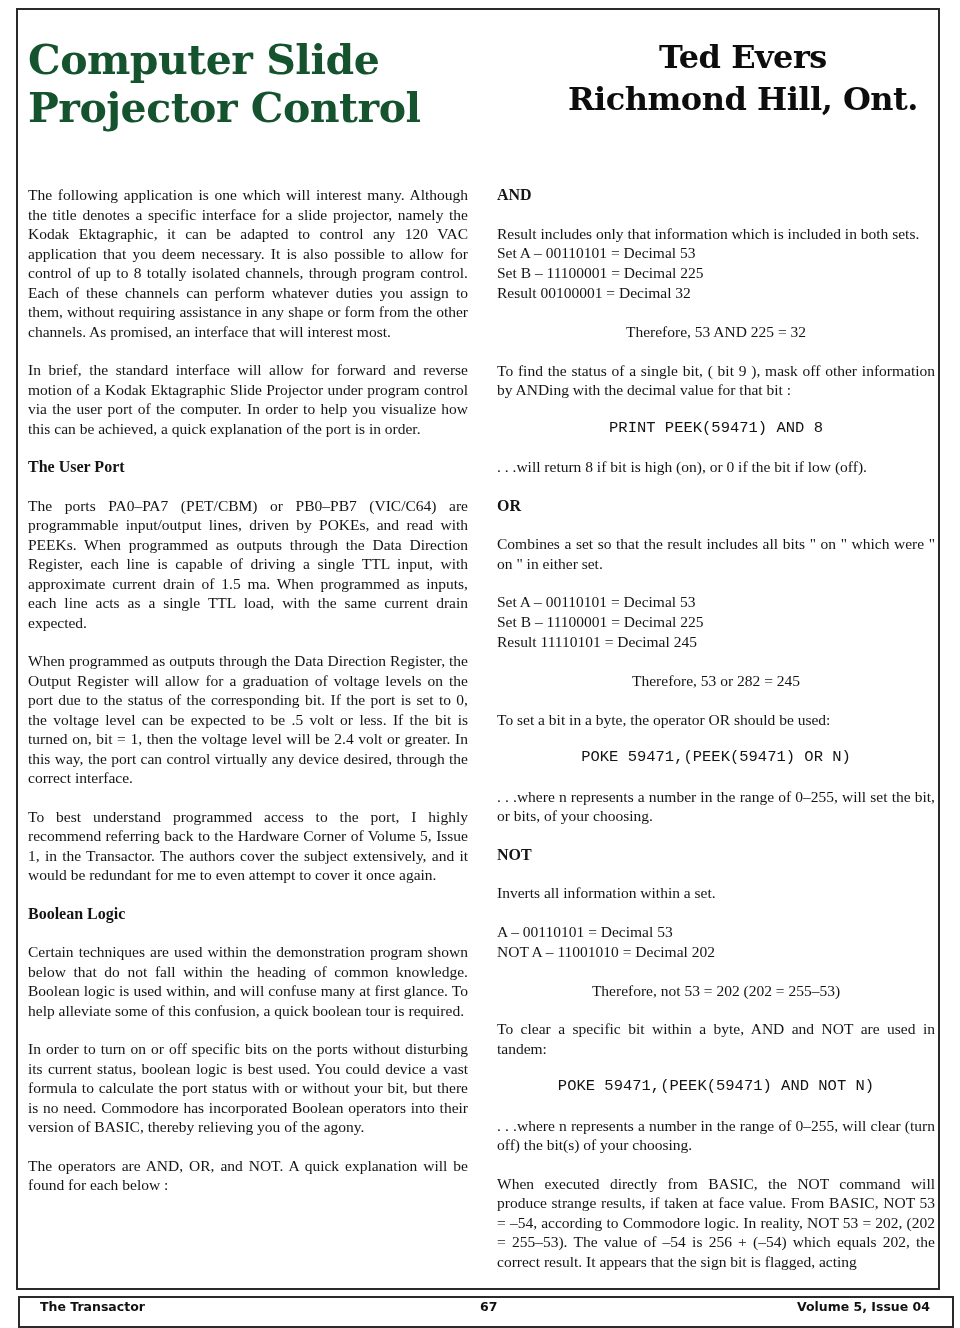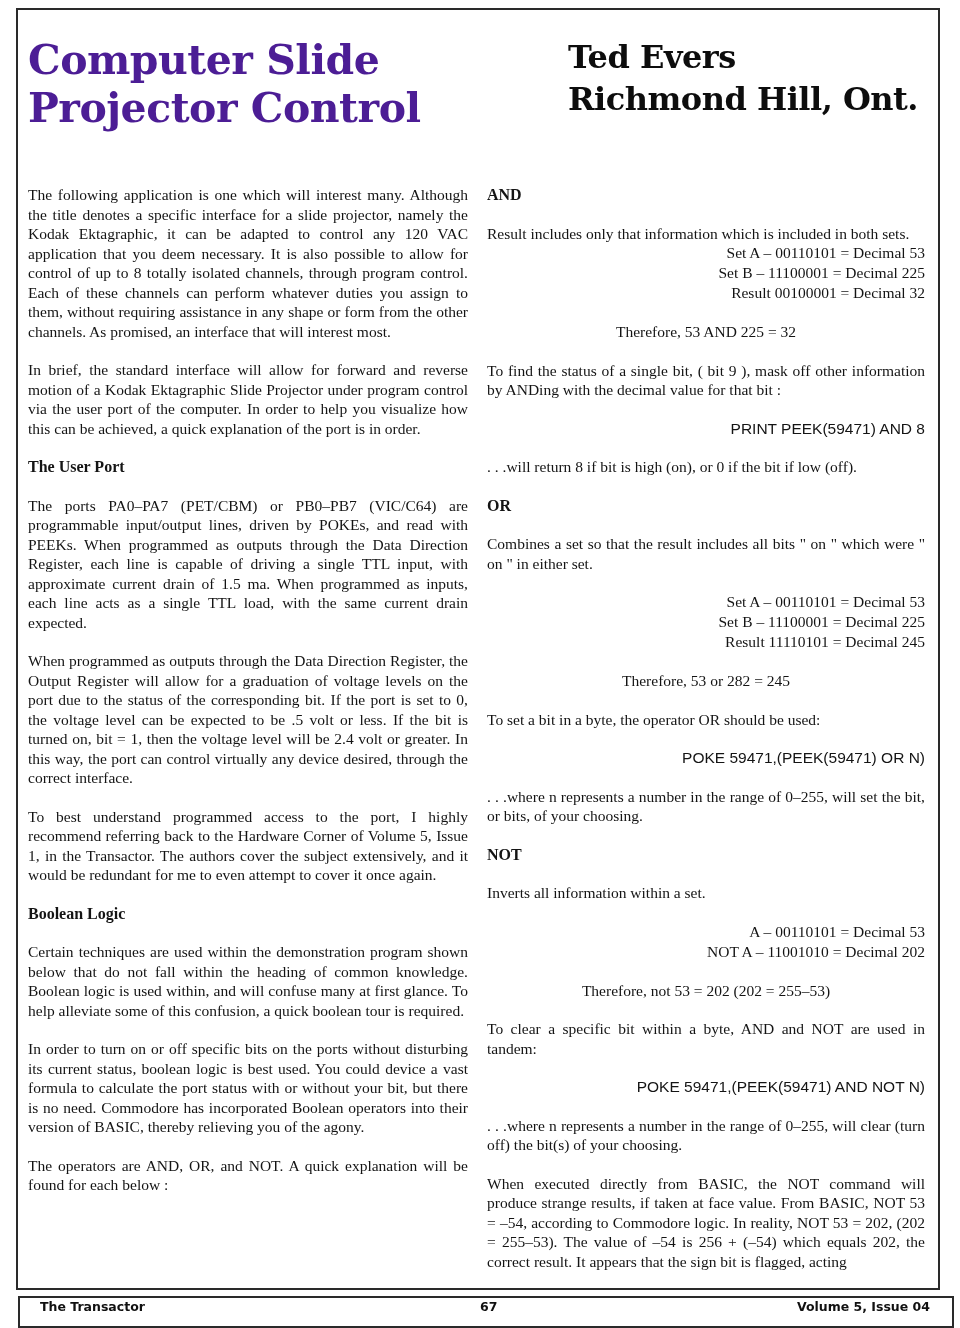--- a/index.html
+++ b/index.html
@@ -4,40 +4,40 @@
   <style>
     html, body { margin: 0; padding: 0; background: #ffffff; }
     body { width: 960px; height: 1328px; position: relative; overflow: hidden; color: #111; }
     .frame {
       position: absolute; left: 16px; top: 8px; width: 924px; height: 1282px;
       border: 2px solid #2a2a2a; box-sizing: border-box;
     }
     .title {
       position: absolute; left: 28px; top: 36px;
       font-family: "DejaVu Serif", serif; font-weight: bold; font-size: 41px; line-height: 48px;
-      letter-spacing: -0.5px; color: #4c1d95;
+      letter-spacing: -0.5px; color: #14532d;
     }
     .byline {
-      position: absolute; right: 42px; top: 36px; text-align: left;
+      position: absolute; right: 42px; top: 36px; text-align: center;
       font-family: "DejaVu Serif", serif; font-weight: bold; font-size: 32px; line-height: 42px;
       letter-spacing: -0.5px; color: #0d0d0d;
     }
     .col {
       position: absolute; top: 185px; width: 440px;
       font-family: "Liberation Serif", serif; font-size: 15.5px; line-height: 19.5px; color: #141414;
     }
     .col.left { left: 28px; }
-    .col.right { left: 487px; width: 438px; }
+    .col.right { left: 497px; width: 438px; }
     .p { margin: 0 0 19px 0; text-align: justify; }
     .h { font-weight: bold; margin: 0 0 19px 0; font-size: 16px; }
     .center { text-align: center; margin: 0; }
     .calc { margin: 0 0 19px 0; }
-    .calc .row { text-align: right; line-height: 20px; }
+    .calc .row { text-align: left; line-height: 20px; }
     .code {
-      text-align: right; font-family: Liberation Sans, sans-serif; font-size: 15.5px; margin: 0 0 19px 0;
+      text-align: center; font-family: Liberation Mono, monospace; font-size: 15.5px; margin: 0 0 19px 0;
     }
     .footer {
       position: absolute; left: 18px; top: 1296px; width: 936px; height: 32px;
       border: 2px solid #2a2a2a; box-sizing: border-box;
       font-family: "DejaVu Sans", sans-serif; font-weight: bold; font-size: 12.5px; line-height: 18px;
     }
     .footer .pub { position: absolute; left: 20px; top: 0; }
     .footer .page { position: absolute; left: 460px; top: 0; }
     .footer .issue { position: absolute; right: 22px; top: 0; }
   </style>

